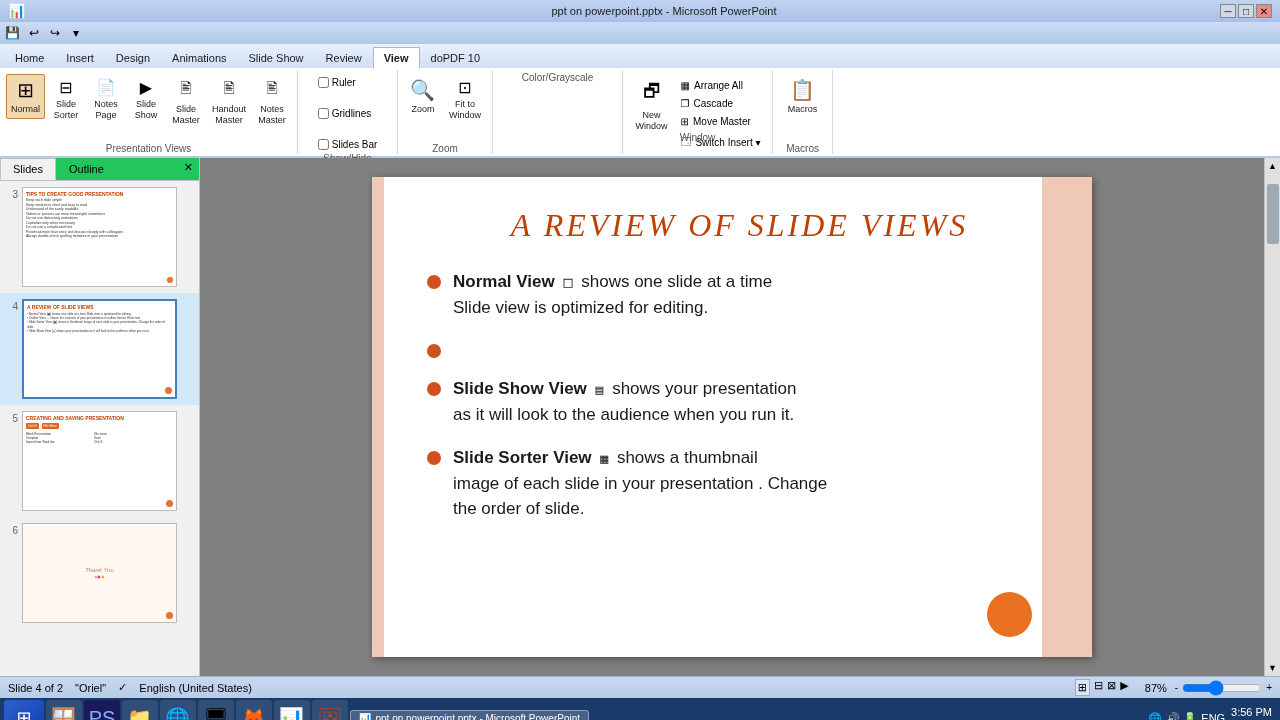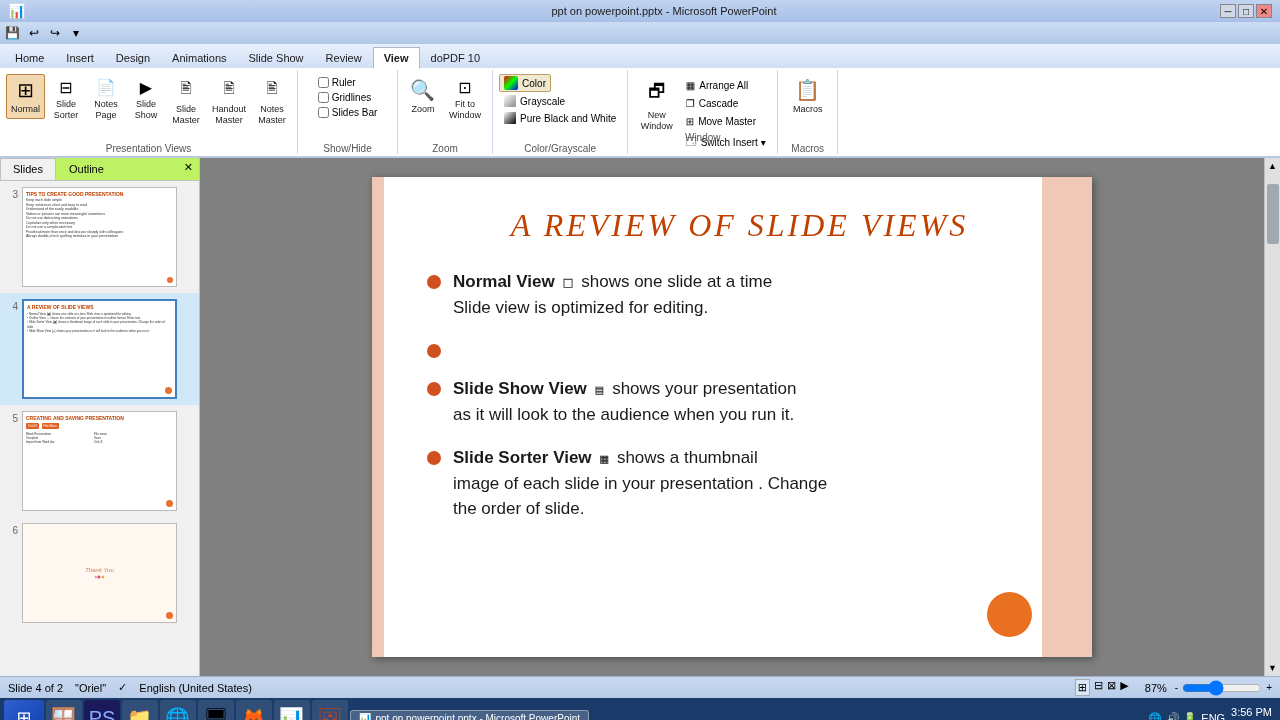--- a/index.html
+++ b/index.html
@@ -144,21 +144,21 @@
     
     .slides-panel {
       width: 200px;
       border-right: 1px solid #c0c0c0;
       background: #f0f0f0;
       display: flex;
       flex-direction: column;
     }
     .slides-panel-tabs {
       display: flex;
-      background: #bef264;
+      background: #22c55e;
       border-bottom: 1px solid #c0c0c0;
     }
     .panel-tab {
       padding: 4px 12px;
       font-size: 11px;
       cursor: pointer;
       border: 1px solid transparent;
       border-bottom: none;
     }
     .panel-tab.active {
@@ -446,21 +446,21 @@
       </div>
       <div class="ribbon-btn">
         <div class="ribbon-btn-icon" style="font-size:14px;">🖹</div>
         <div class="ribbon-btn-label">Notes<br>Master</div>
       </div>
     </div>
     <div class="ribbon-group-label">Presentation Views</div>
   </div>
 
   <div class="ribbon-group" style="min-width:100px;">
-    <div class="ribbon-group-items" style="flex-direction:column; gap:2px; padding-top:6px;">
+    <div class="ribbon-group-items" style="flex-direction:column; gap:18px; padding-top:6px;">
       <label class="checkbox-item">
         <input type="checkbox" style="">
         <span>Ruler</span>
       </label>
       <label class="checkbox-item">
         <input type="checkbox" style="">
         <span>Gridlines</span>
       </label>
       <label class="checkbox-item">
         <input type="checkbox" style="">
@@ -478,34 +478,20 @@
       </div>
       <div class="ribbon-btn">
         <div class="ribbon-btn-icon" style="font-size:16px;">⊡</div>
         <div class="ribbon-btn-label">Fit to<br>Window</div>
       </div>
     </div>
     <div class="ribbon-group-label">Zoom</div>
   </div>
 
   <div class="ribbon-group" style="min-width:130px;">
-    <div class="ribbon-group-items" style="flex-direction:column; gap:1px; padding-top:4px;">
-      <div class="color-btn active">
-        <div class="color-dot" style="background: linear-gradient(135deg, #f00, #0f0, #00f); width:14px; height:14px; border-radius:2px;"></div>
-        <span>Color</span>
-      </div>
-      <div class="color-btn">
-        <div class="color-dot" style="background: linear-gradient(135deg, #fff, #888);"></div>
-        <span>Grayscale</span>
-      </div>
-      <div class="color-btn">
-        <div class="color-dot" style="background: linear-gradient(135deg, #fff, #000);"></div>
-        <span>Pure Black and White</span>
-      </div>
-    </div>
     <div class="ribbon-group-label">Color/Grayscale</div>
   </div>
 
   <div class="ribbon-group" style="min-width:150px;">
     <div class="ribbon-group-items" style="flex-wrap:wrap; max-height:60px;">
       <div class="ribbon-btn" style="flex-direction:column; min-width:44px;">
         <div class="ribbon-btn-icon" style="font-size:18px;">🗗</div>
         <div class="ribbon-btn-label">New<br>Window</div>
       </div>
       <div style="display:flex; flex-direction:column; gap:1px; padding-top:3px;">

